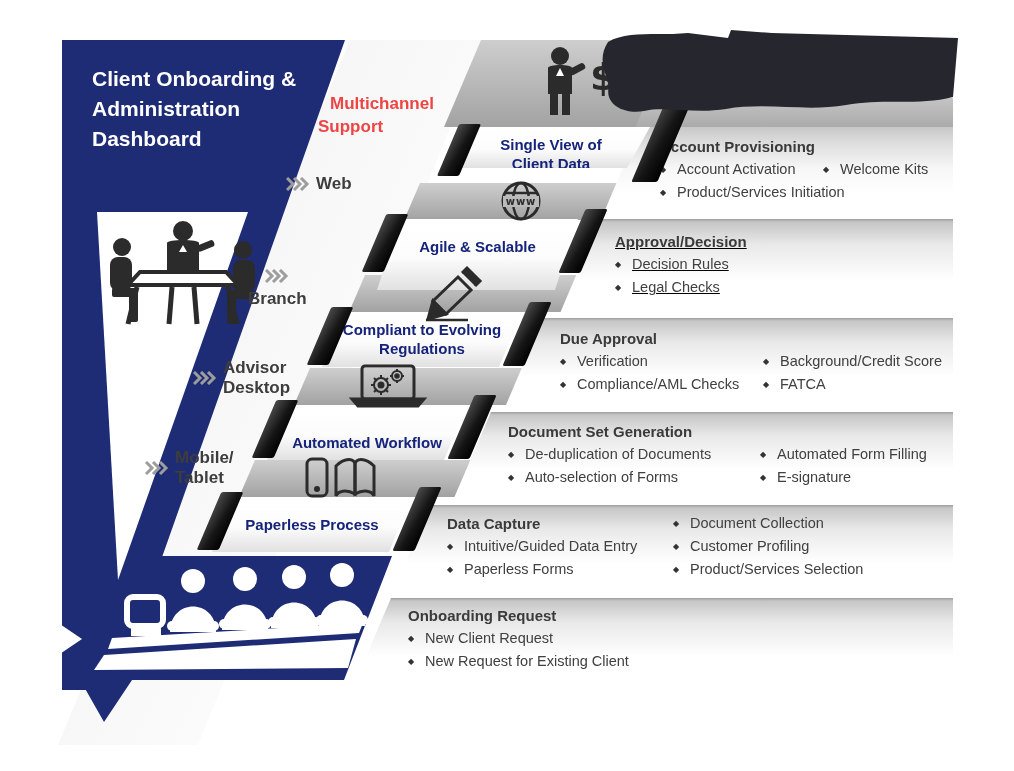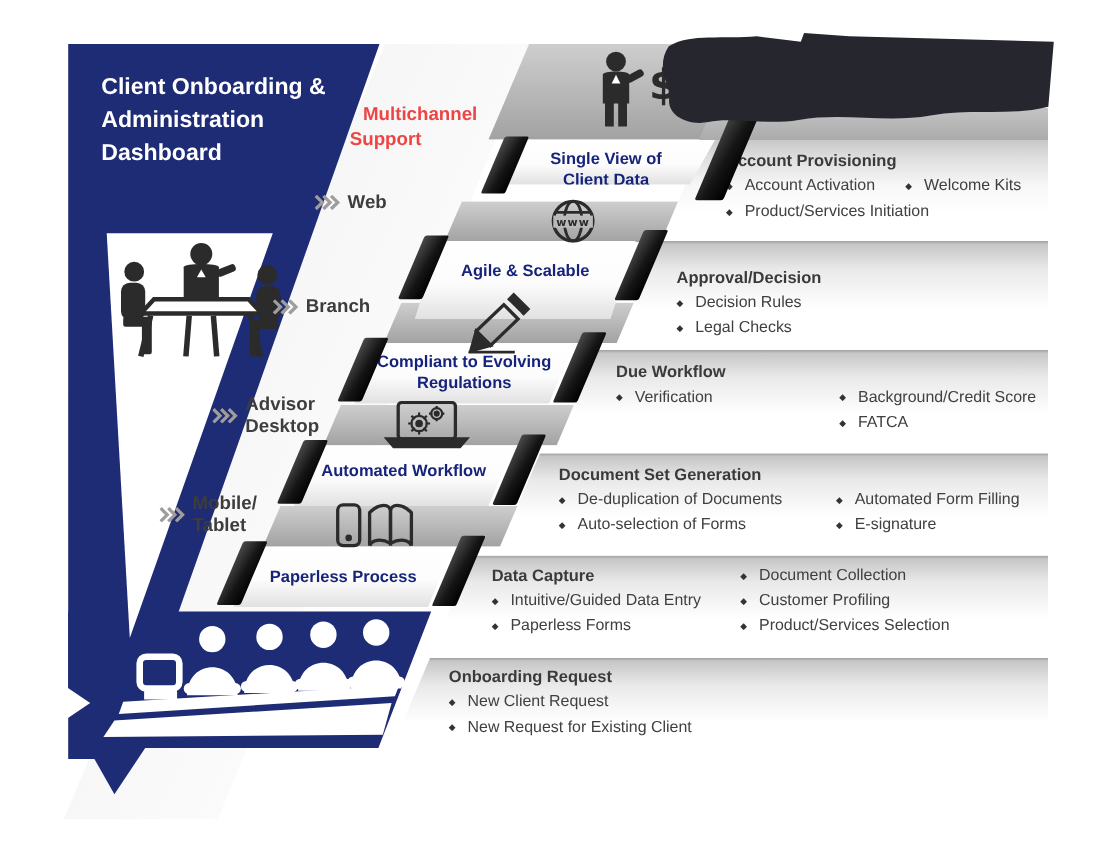--- a/index.html
+++ b/index.html
@@ -65,49 +65,50 @@
     <div>Client Data</div>
   </div>
   <div class="abs riser" style="left:377px;top:219px;width:201px;height:71px;clip-path:polygon(23px 0,100% 0,calc(100% - 23px) 100%,0 100%);">
     <div style="margin-top:18px;">Agile &amp; Scalable</div>
   </div>
   <div class="abs riser" style="left:322px;top:312px;width:200px;height:55px;clip-path:polygon(23px 0,100% 0,calc(100% - 23px) 100%,0 100%);">
     <div style="margin-top:8px;">Compliant to Evolving</div>
     <div>Regulations</div>
   </div>
   <div class="abs riser" style="left:267px;top:405px;width:200px;height:55px;clip-path:polygon(23px 0,100% 0,calc(100% - 23px) 100%,0 100%);">
-    <div style="margin-top:14px;">Automated Workflow</div>
+    <div style="margin-top:28px;">Automated Workflow</div>
   </div>
   <div class="abs riser" style="left:212px;top:497px;width:200px;height:55px;clip-path:polygon(23px 0,100% 0,calc(100% - 23px) 100%,0 100%);">
     <div style="margin-top:18px;">Paperless Process</div>
   </div>
 
   <div class="abs panel p-grad-soft" style="left:600px;top:127px;width:353px;height:95px;clip-path:polygon(40px 0,100% 0,100% 100%,0 100%);">
     <div class="pcol" style="left:60px;top:8px;">
       <div class="phead">Account Provisioning</div>
       <div class="bullet">Account Activation</div>
       <div class="bullet">Product/Services Initiation</div>
     </div>
     <div class="pcol" style="left:223px;top:31px;">
       <div class="bullet">Welcome Kits</div>
     </div>
   </div>
 
   <div class="abs panel p-grad" style="left:558px;top:219px;width:395px;height:99px;clip-path:polygon(42px 0,100% 0,100% 100%,0 100%);">
-    <div class="pcol" style="left:57px;top:22px;">
+    <div class="pcol" style="left:57px;top:11px;text-decoration:underline;">
       <div class="phead">Approval/Decision</div>
       <div class="bullet">Decision Rules</div>
       <div class="bullet">Legal Checks</div>
     </div>
   </div>
 
   <div class="abs panel p-grad" style="left:503px;top:318px;width:450px;height:94px;clip-path:polygon(40px 0,100% 0,100% 100%,0 100%);">
     <div class="pcol" style="left:57px;top:9px;">
-      <div class="phead">Due Workflow</div>
+      <div class="phead">Due Approval</div>
       <div class="bullet">Verification</div>
+      <div class="bullet">Compliance/AML Checks</div>
     </div>
     <div class="pcol" style="left:260px;top:32px;">
       <div class="bullet">Background/Credit Score</div>
       <div class="bullet">FATCA</div>
     </div>
   </div>
 
   <div class="abs panel p-grad" style="left:451px;top:412px;width:502px;height:93px;clip-path:polygon(40px 0,100% 0,100% 100%,0 100%);">
     <div class="pcol" style="left:57px;top:8px;">
       <div class="phead">Document Set Generation</div>
@@ -260,21 +261,21 @@
   </div>
 
   <div class="abs toplayer channel" style="left:286px;top:174px;">
     <span class="chev">
         <svg width="24" height="14" viewBox="0 0 24 14">
           <path d="M1,1 L7,7 L1,13 M8,1 L14,7 L8,13 M15,1 L21,7 L15,13" stroke="#9d9d9d" stroke-width="3" fill="none"></path>
         </svg>
       </span>
     <span>Web</span>
   </div>
-  <div class="abs toplayer channel" style="left:248px;top:269px;">
+  <div class="abs toplayer channel" style="left:248px;top:269px;flex-direction:column;">
     <span class="chev">
         <svg width="24" height="14" viewBox="0 0 24 14">
           <path d="M1,1 L7,7 L1,13 M8,1 L14,7 L8,13 M15,1 L21,7 L15,13" stroke="#9d9d9d" stroke-width="3" fill="none"></path>
         </svg>
       </span>
     <span>Branch</span>
   </div>
   <div class="abs toplayer channel" style="left:193px;top:358px;">
     <span class="chev">
         <svg width="24" height="14" viewBox="0 0 24 14">

